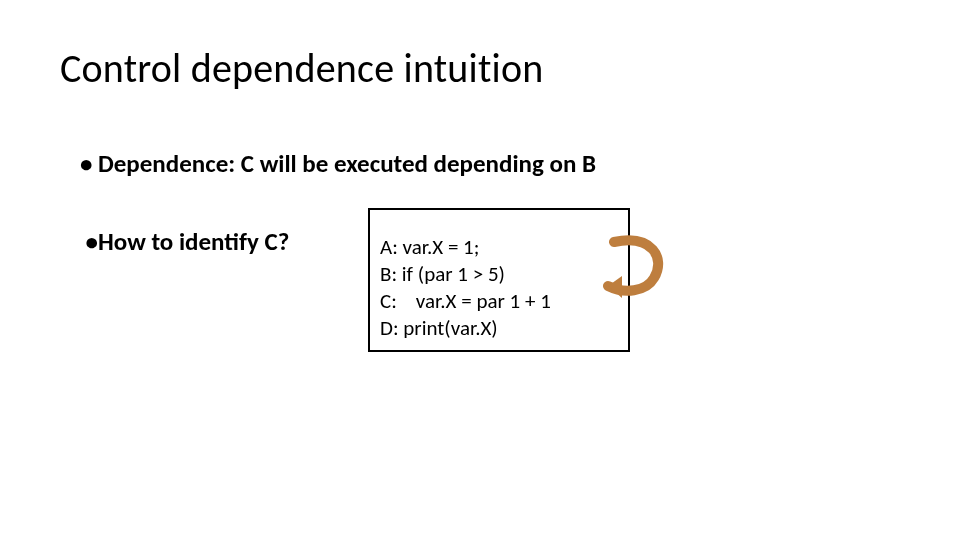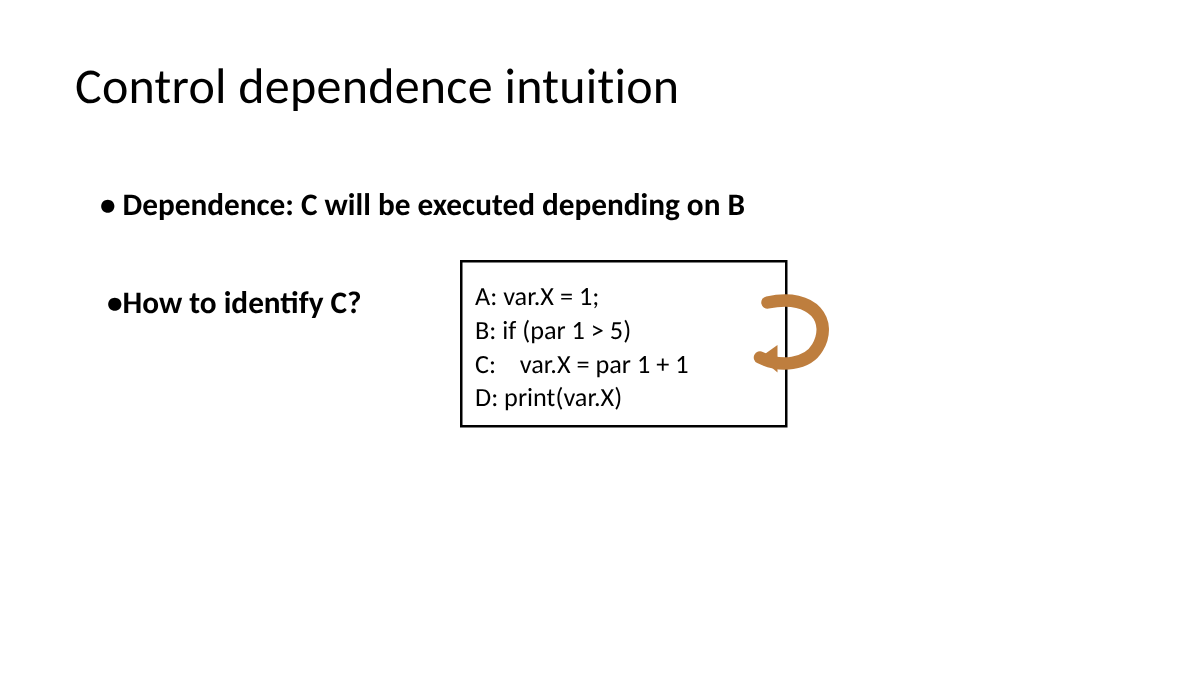--- a/index.html
+++ b/index.html
@@ -44,21 +44,21 @@
     line-height: 1.25;
     text-align: right;
   }
   .codebox {
     position: absolute;
     left: 368px;
     top: 208px;
     width: 262px;
     border: 2px solid #000;
     box-sizing: border-box;
-    padding: 14px 10px 8px 10px;
+    padding: 24px 10px 8px 10px;
     font-size: 21px;
     line-height: 1.28;
     font-family: "Calibri", "Segoe UI", Arial, sans-serif;
     white-space: pre;
   }
   .arrow {
     position: absolute;
     left: 584px;
     top: 228px;
     width: 100px;

